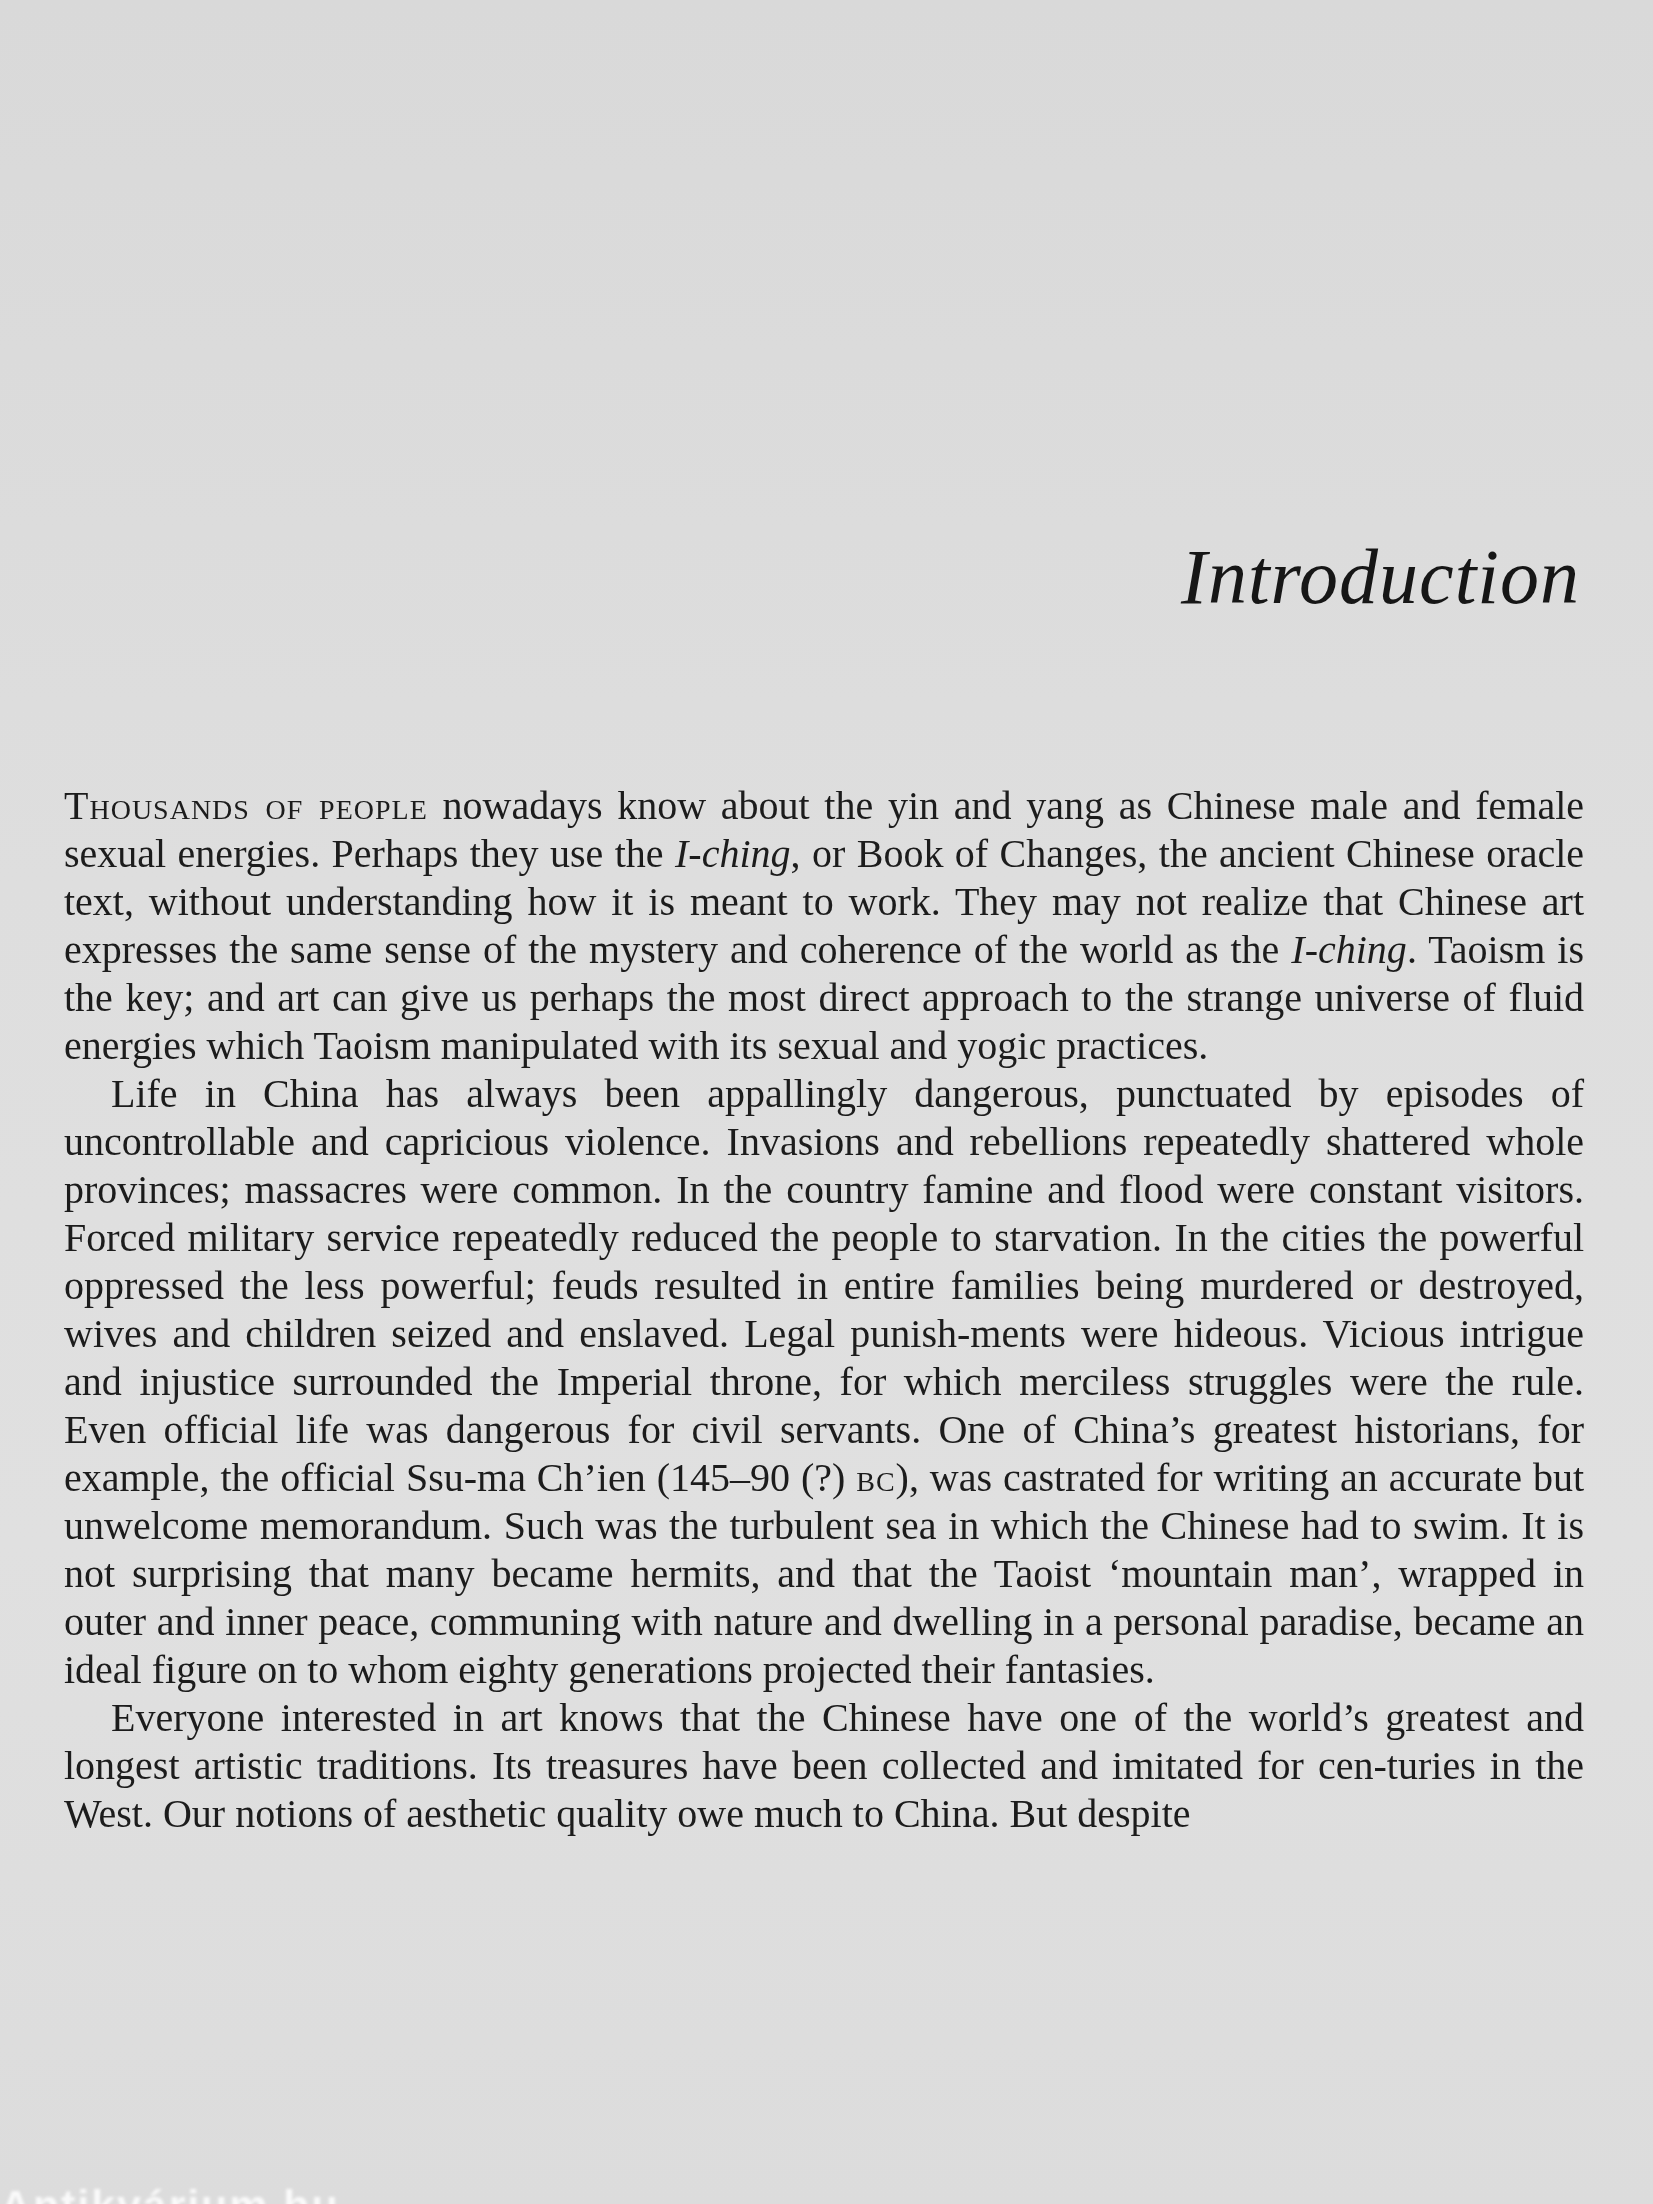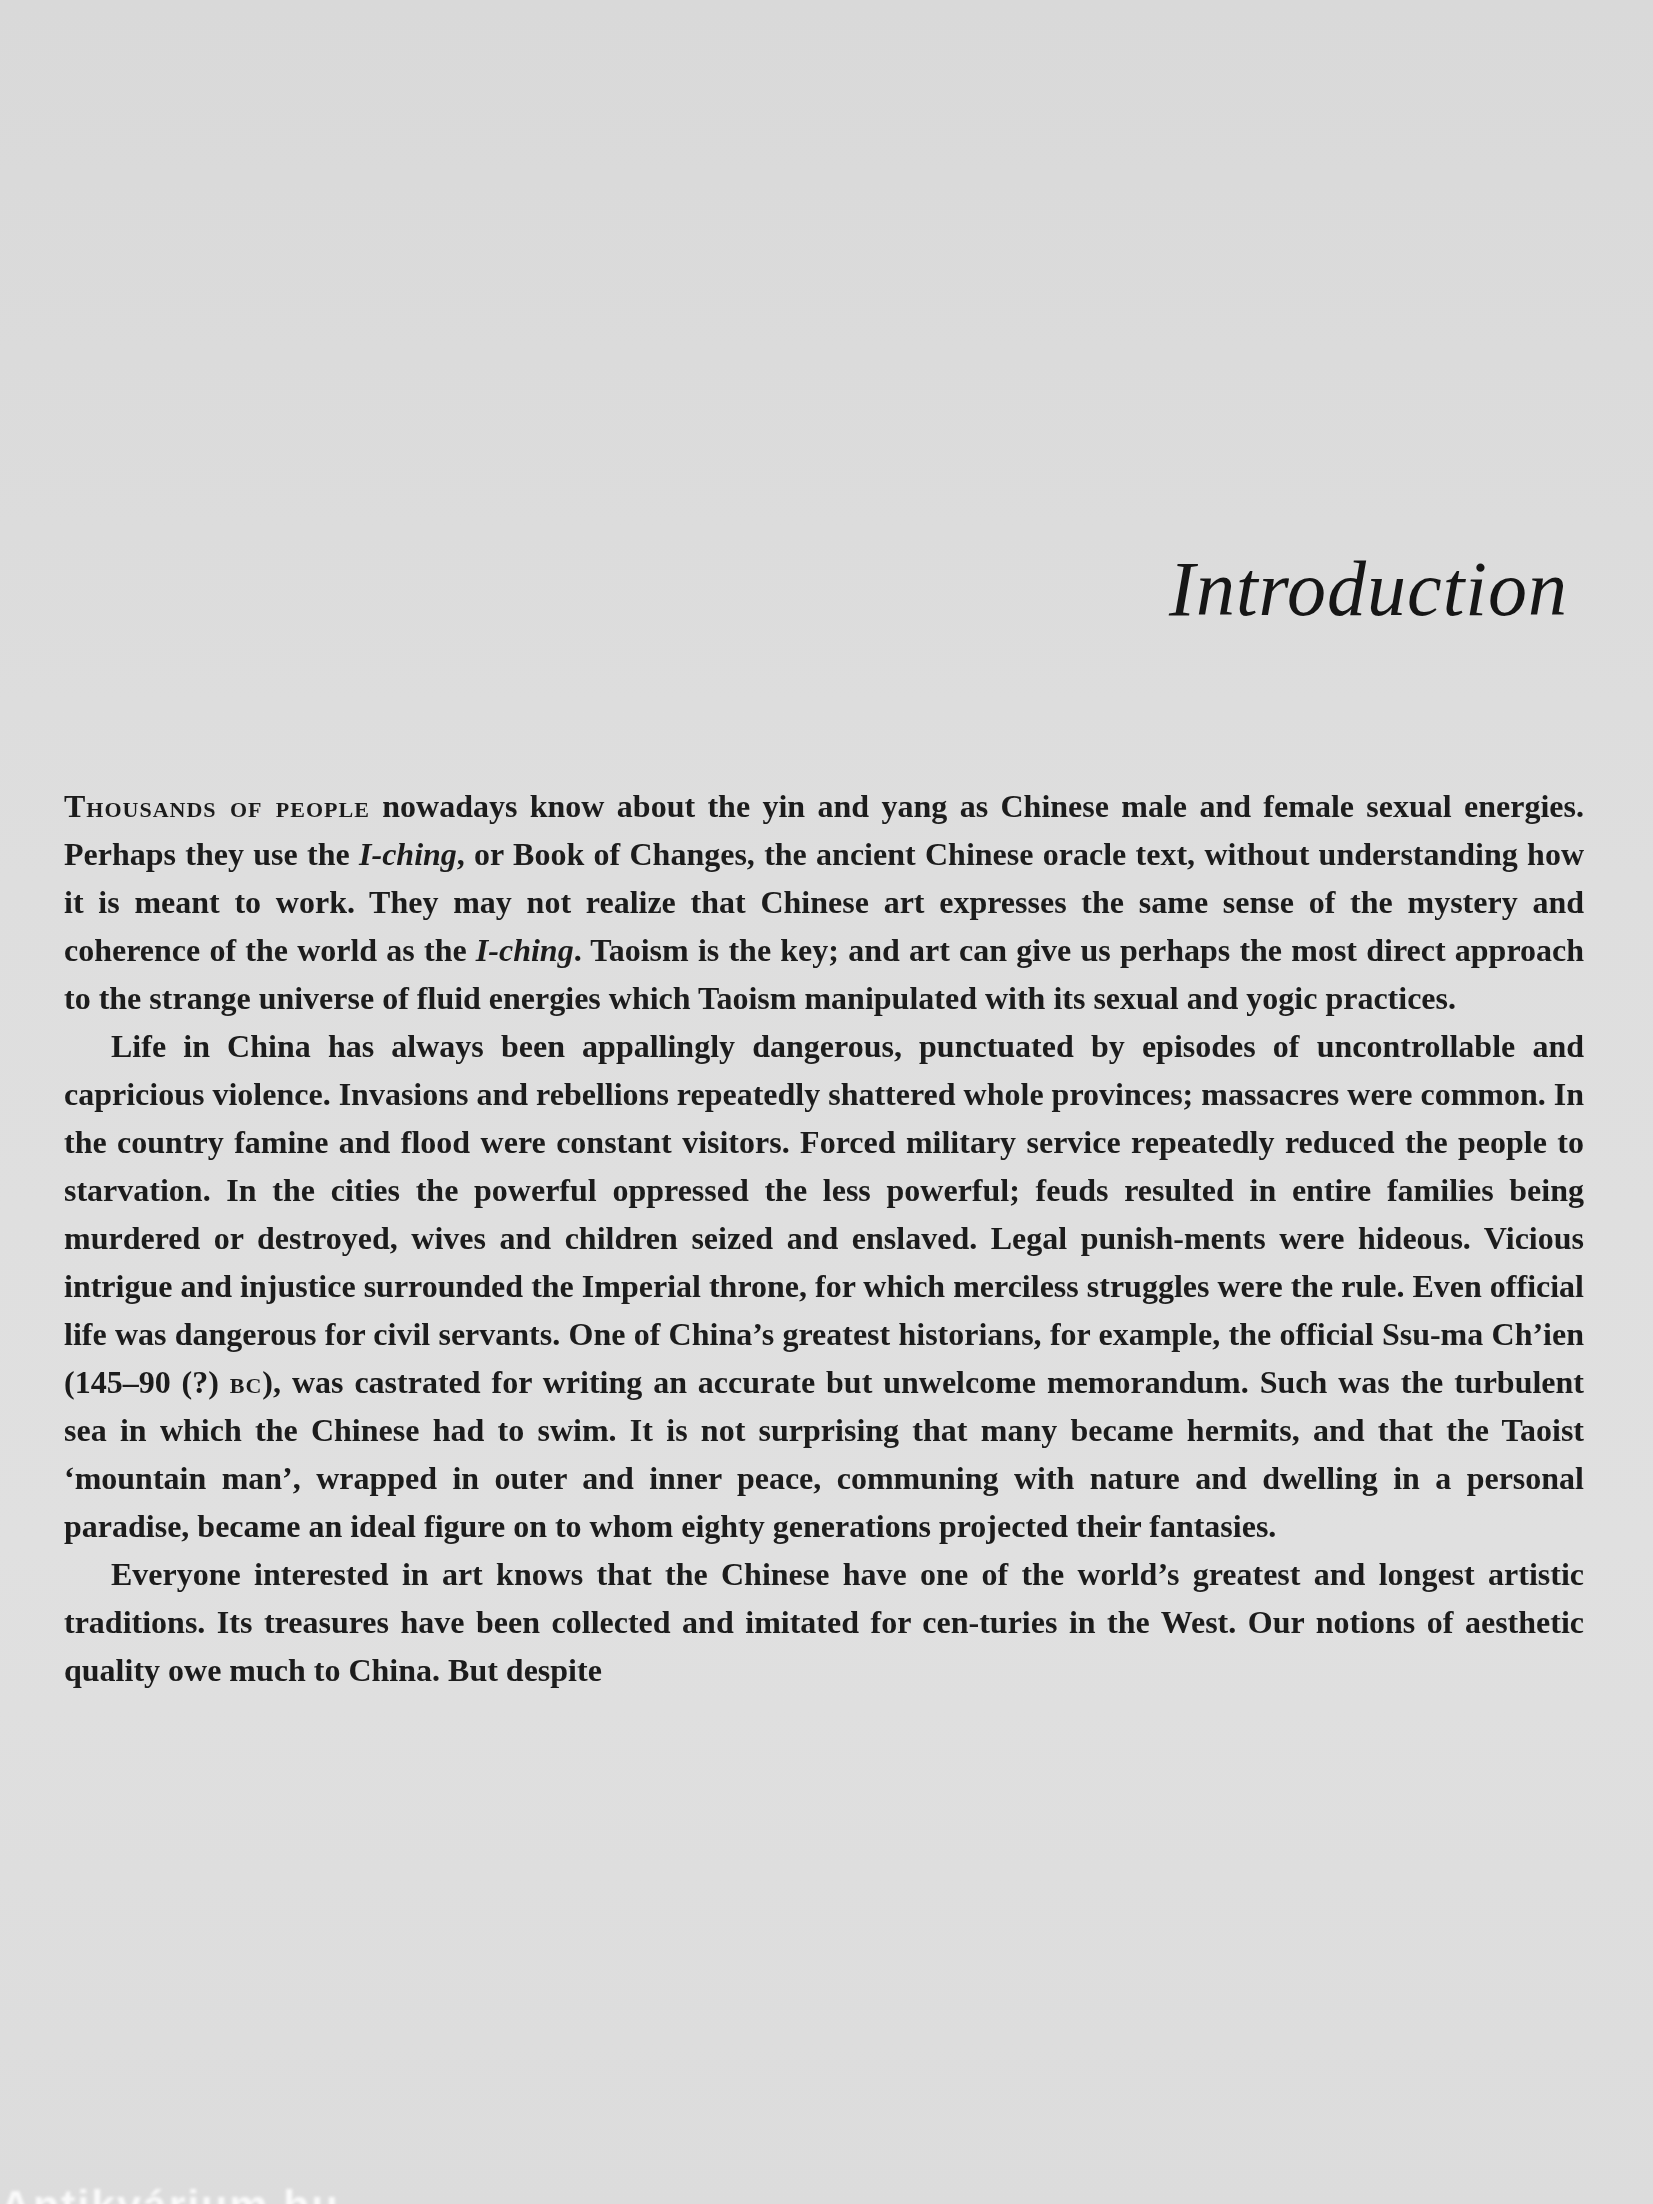--- a/index.html
+++ b/index.html
@@ -6,27 +6,26 @@
   body {
     width:1654px; height:2205px; overflow:hidden;
     background: linear-gradient(180deg, #d9d9d9 0%, #dedede 40%, #e0e0e0 70%, #dcdcdc 100%);
     position:relative;
     font-family: "Liberation Serif", "DejaVu Serif", serif;
     color:#1c1c1c;
   }
   .title {
     position:absolute; right:74px; top:532px;
     font-style:italic; font-size:78px; letter-spacing:1px;
-    color:#161616; margin:12px; font-weight:normal;
+    color:#161616; margin:0; font-weight:normal;
   }
   .body-text {
     position:absolute; left:64px; top:782px; width:1520px;
-    font-size:32px; line-height:48px;
+    font-size:40px; line-height:48px;
     text-align:justify;
-    font-weight:bold;
   }
   .body-text p { margin:0; text-indent:0; }
   .body-text p.indent { text-indent:47px; }
   .sc { font-variant:small-caps; letter-spacing:1px; }
   .watermark {
     position:absolute; left:0; top:2181px;
     font-family:"Liberation Sans", sans-serif; font-weight:bold;
     font-size:43px; color:#ffffff; opacity:0.85; letter-spacing:1.9px;
     filter: blur(1.5px);
   }

